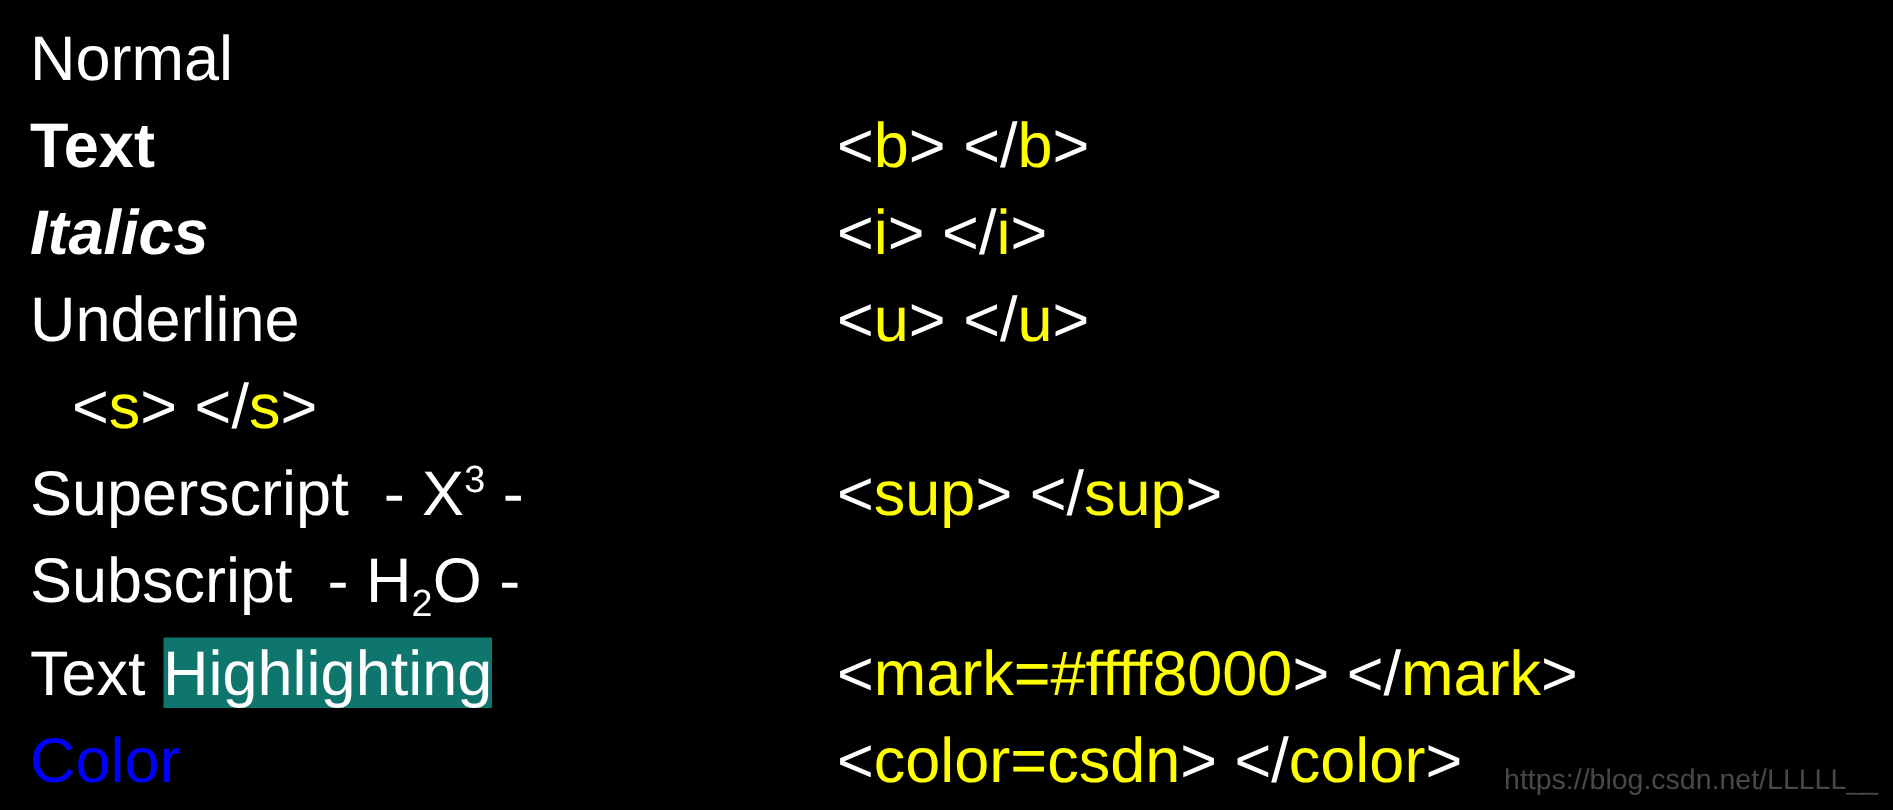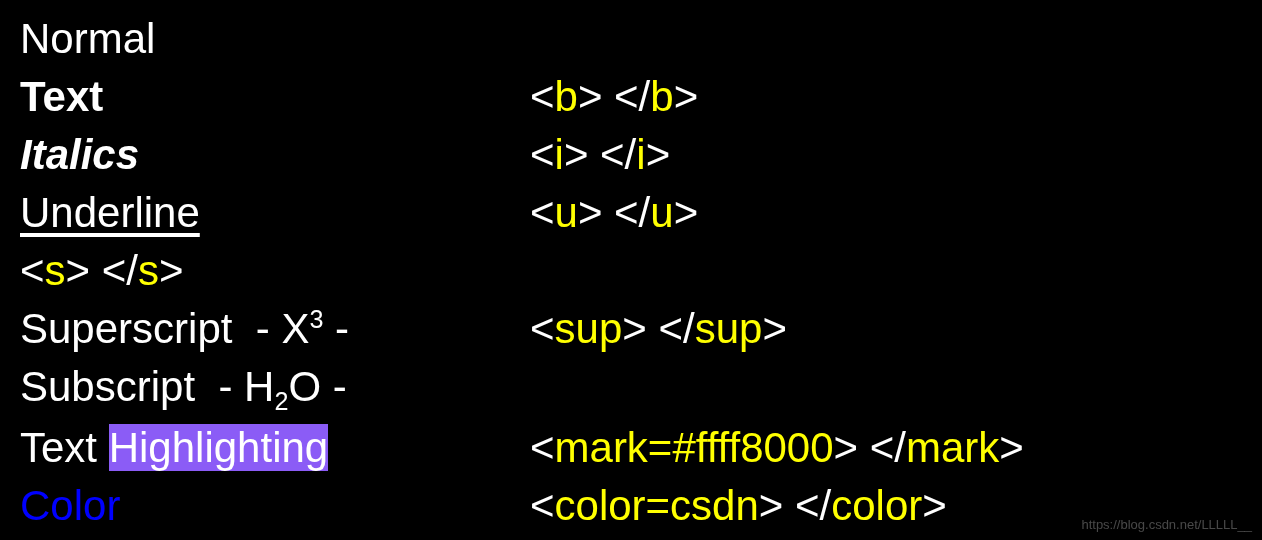--- a/index.html
+++ b/index.html
@@ -22,29 +22,29 @@
       display: flex;
       align-items: center;
       line-height: 1.38;
     }
     .col-left {
       width: 510px;
       flex-shrink: 0;
     }
     .col-right {
       flex: 1;
+      margin-left: 28px;
     }
     .bold {
       font-weight: bold;
     }
     .italic {
       font-style: italic;
     }
     .underline {
-      text-decoration: underline;
       text-underline-offset: 6px;
     }
     .strike {
       text-decoration: line-through;
     }
     .tag-name {
       color: #ffff00;
     }
     .bracket {
       color: #ffffff;
@@ -54,30 +54,30 @@
     }
     .sup-char {
       font-size: 0.6em;
       vertical-align: super;
     }
     .sub-char {
       font-size: 0.6em;
       vertical-align: sub;
     }
     .highlight {
-      background-color: #8b5cf6;
+      background-color: #0f766e;
     }
     .blue {
       color: #0000ff;
     }
     .watermark {
       position: absolute;
       bottom: 8px;
       right: 10px;
-      font-size: 13px;
+      font-size: 19px;
       color: rgba(180,180,180,0.4);
       font-family: Arial, sans-serif;
     }
   </style>
 </head>
 <body>
 
 <div class="row">
   <div class="col-left">Normal</div>
 </div>

